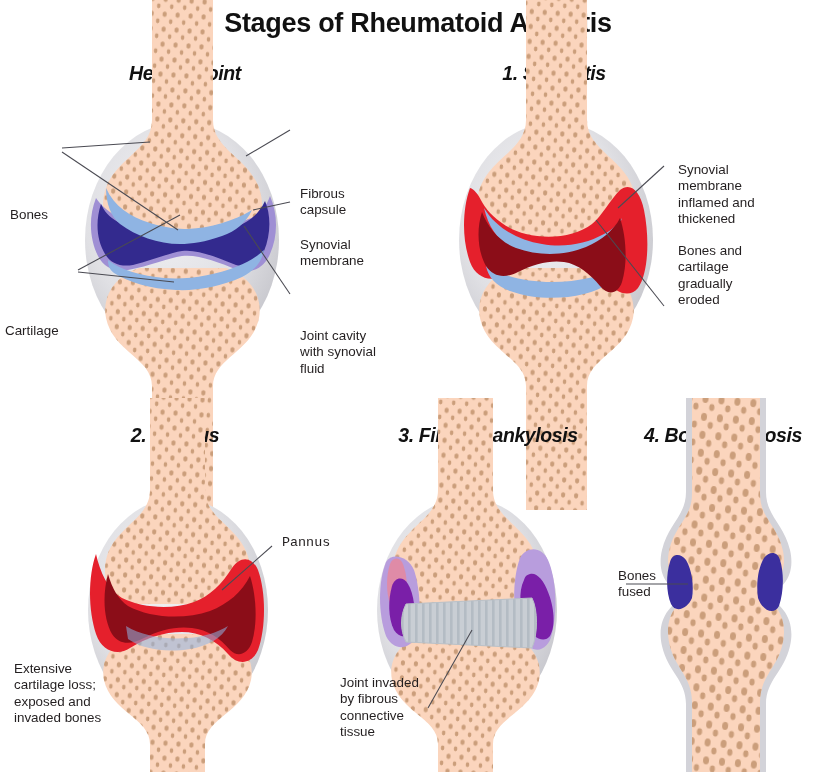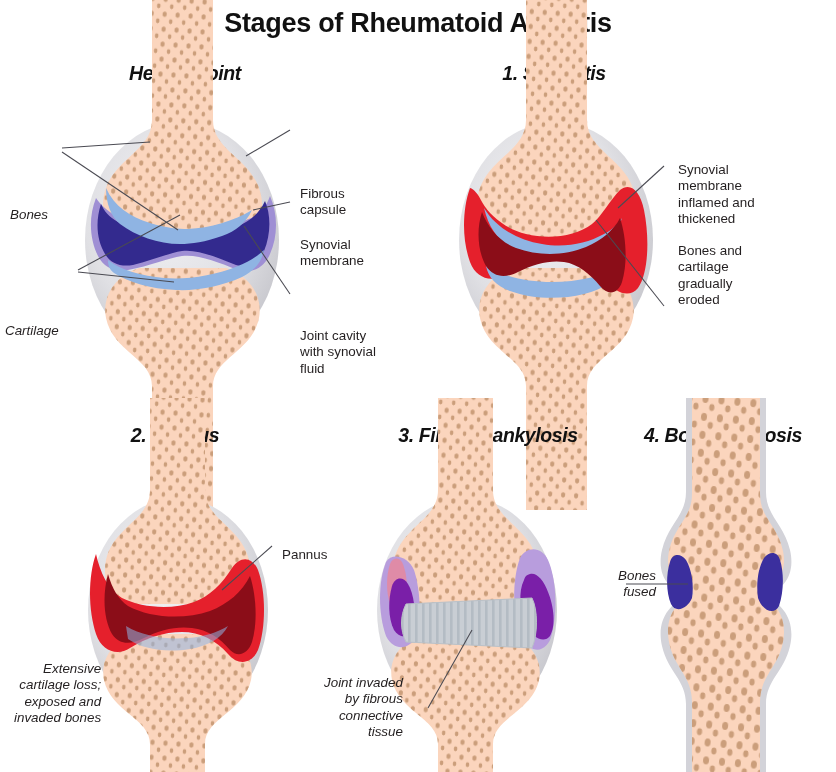--- a/index.html
+++ b/index.html
@@ -15,21 +15,21 @@
   .panel{position:absolute;}
   .panel-title{
     position:absolute;font-size:19.5px;font-weight:bold;font-style:italic;
     letter-spacing:-.4px;color:#111;white-space:nowrap;text-align:center;
   }
   .lbl{
     position:absolute;font-size:13.4px;line-height:16.4px;color:#231f20;
     white-space:pre-line;
   }
   .lbl.r{text-align:left;}
-  .lbl.l{text-align:right;font-style:italic;}
+  .lbl.l{text-align:left;}
   svg{display:block;overflow:visible;}
   .leader{stroke:#4a4a52;stroke-width:1.05;fill:none;}
 </style>
 </head>
 <body>
 
 <div id="page-title">Stages of Rheumatoid Arthritis</div>
 
 <div class="panel" style="left:0;top:0;width:430px;height:410px;">
   <div class="panel-title" style="left:105px;top:62px;width:160px;">Healthy joint</div>
@@ -207,21 +207,21 @@
              C242 134 228 146 210 153 C184 162 150 160 128 148 C118 141 112 130 108 116 Z" fill="#8b0d18"></path>
 
     <path d="M126 168 C142 178 166 182 188 180 C204 179 218 174 228 168
              C222 180 208 188 190 191 C166 195 142 191 128 181 Z" fill="#8fb4e3" opacity=".55"></path>
 
     <g class="leader">
       <line x1="272" y1="88" x2="222" y2="132"></line>
     </g>
   </svg>
 
-  <div class="lbl r" style="left:282px;top:147px;">Pannus</div>
+  <div class="lbl r" style="left:282px;top:135px;font-family:Liberation Mono, monospace;">Pannus</div>
   <div class="lbl l" style="left:14px;top:261px;">Extensive
 cartilage loss;
 exposed and
 invaded bones</div>
 </div>
 
 <div class="panel" style="left:310px;top:400px;width:320px;height:372px;">
   <div class="panel-title" style="left:68px;top:24px;width:220px;">3. Fibrous ankylosis</div>
 
   <svg width="320" height="310" viewBox="0 0 320 310" style="position:absolute;left:0;top:58px;">
@@ -266,21 +266,21 @@
              C246 168 244 148 238 134 C234 122 226 114 220 116 C216 117 215 119 214 122 Z" fill="#7a1fa8"></path>
 
     <path d="M96 146 L222 140 C228 152 228 176 222 190 L96 184 C90 172 90 158 96 146 Z" fill="url(#fib)"></path>
     <path d="M96 146 L222 140 C228 152 228 176 222 190 L96 184 C90 172 90 158 96 146 Z" fill="none" stroke="#b9c0c8" stroke-width="1"></path>
 
     <g class="leader">
       <line x1="118" y1="250" x2="162" y2="172"></line>
     </g>
   </svg>
 
-  <div class="lbl l" style="left:14px;top:275px;">Joint invaded
+  <div class="lbl l" style="left:30px;top:275px;">Joint invaded
 by fibrous
 connective
 tissue</div>
 </div>
 
 <div class="panel" style="left:600px;top:400px;width:236px;height:372px;">
   <div class="panel-title" style="left:18px;top:24px;width:210px;">4. Bony ankylosis</div>
 
   <svg width="236" height="310" viewBox="0 0 236 310" style="position:absolute;left:0;top:58px;">
     <defs>

